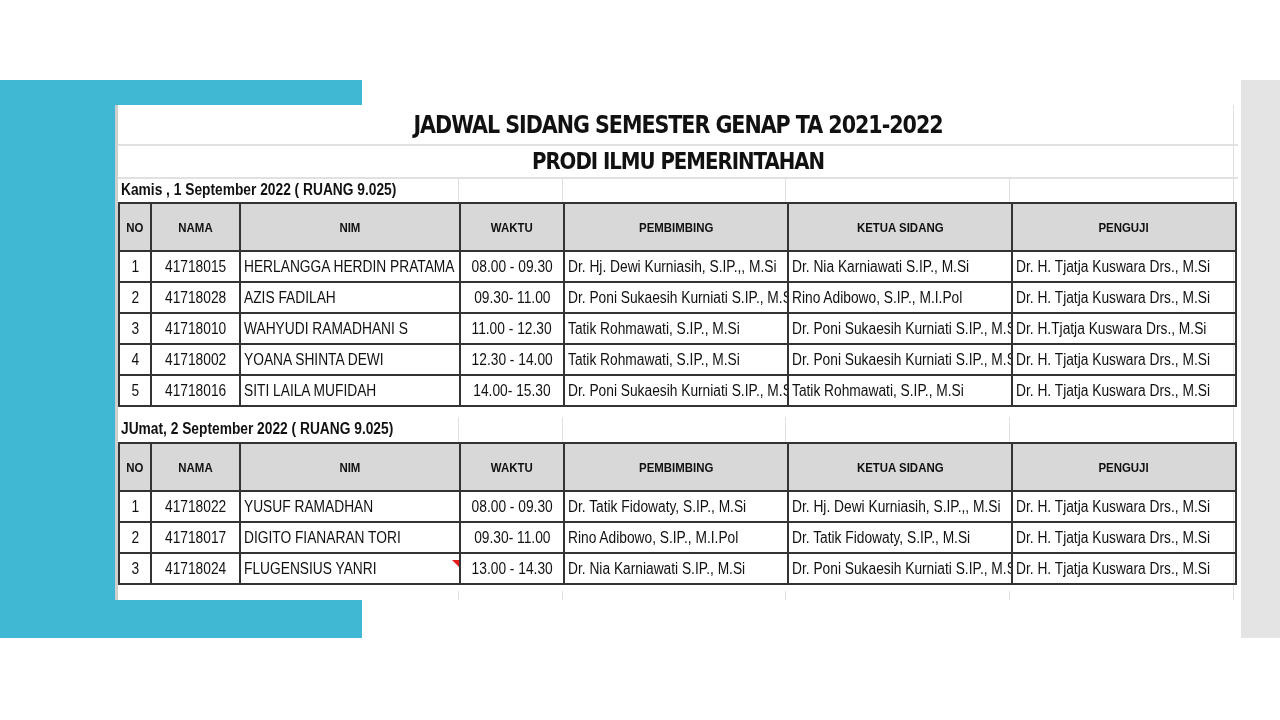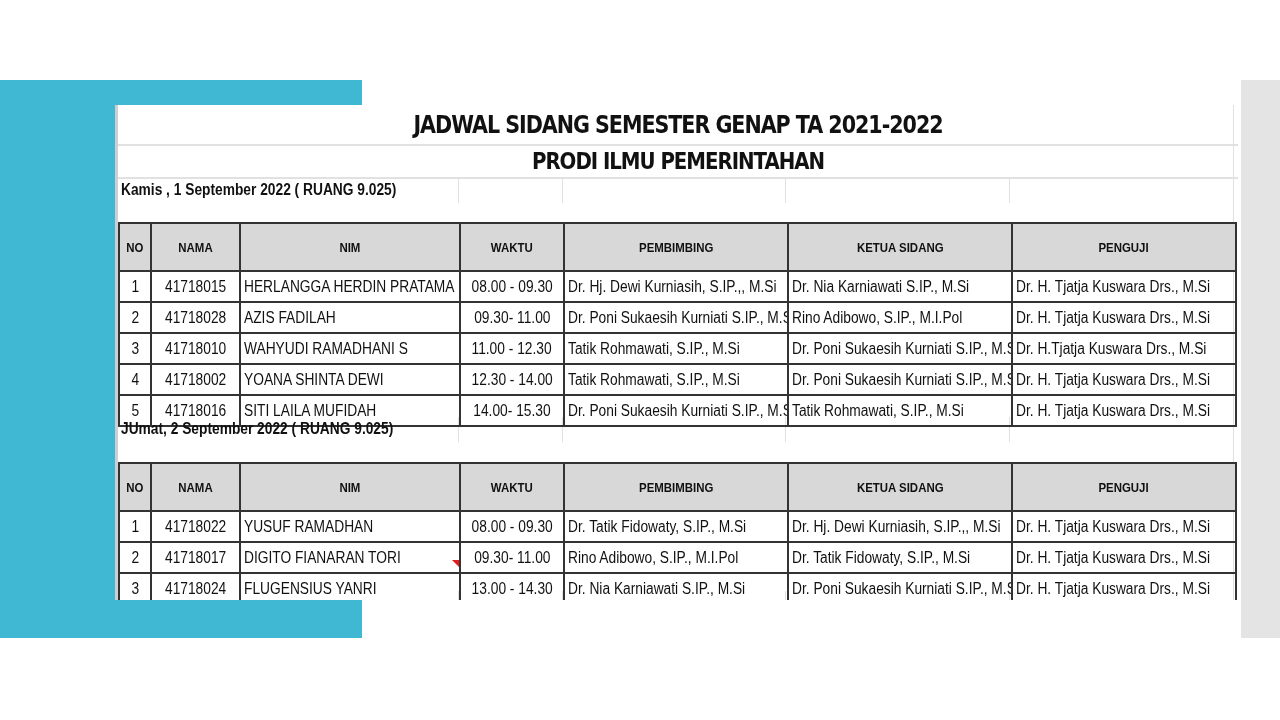--- a/index.html
+++ b/index.html
@@ -85,21 +85,20 @@
       transform: scaleX(0.86);
       transform-origin: left center;
       white-space: nowrap;
     }
     table.sched {
       position: absolute;
       left: 3px;
       border-collapse: collapse;
       table-layout: fixed;
       width: 1117px;
-      margin-top: 20px;
     }
     table.sched th, table.sched td {
       border: 2px solid #333;
       padding: 0 3px;
       white-space: nowrap;
       overflow: hidden;
       color: #111;
     }
     table.sched th {
       background: #d8d8d8;

